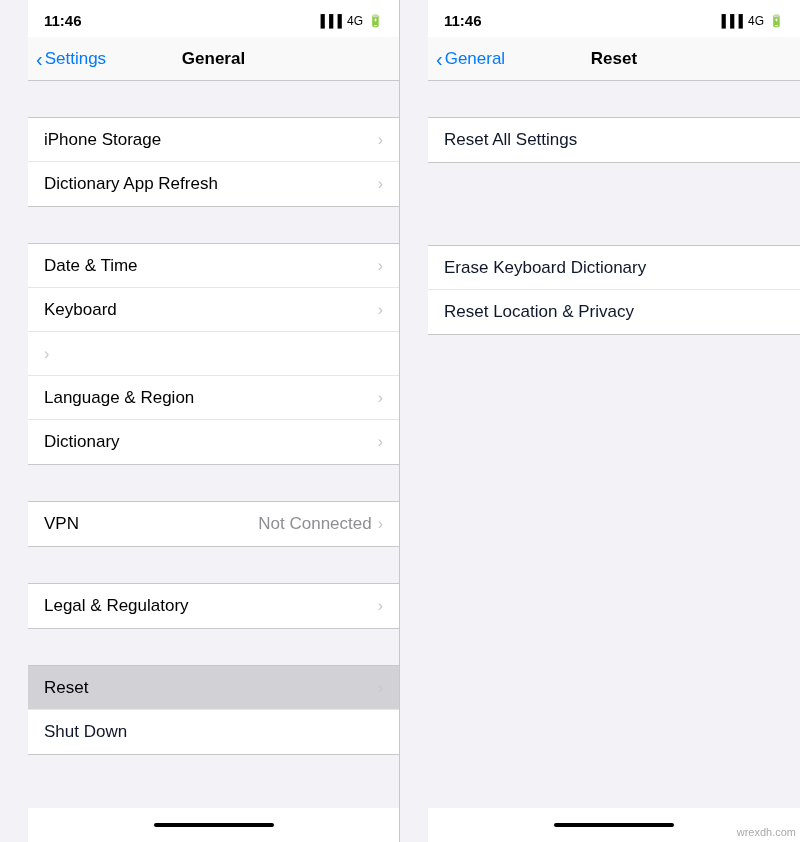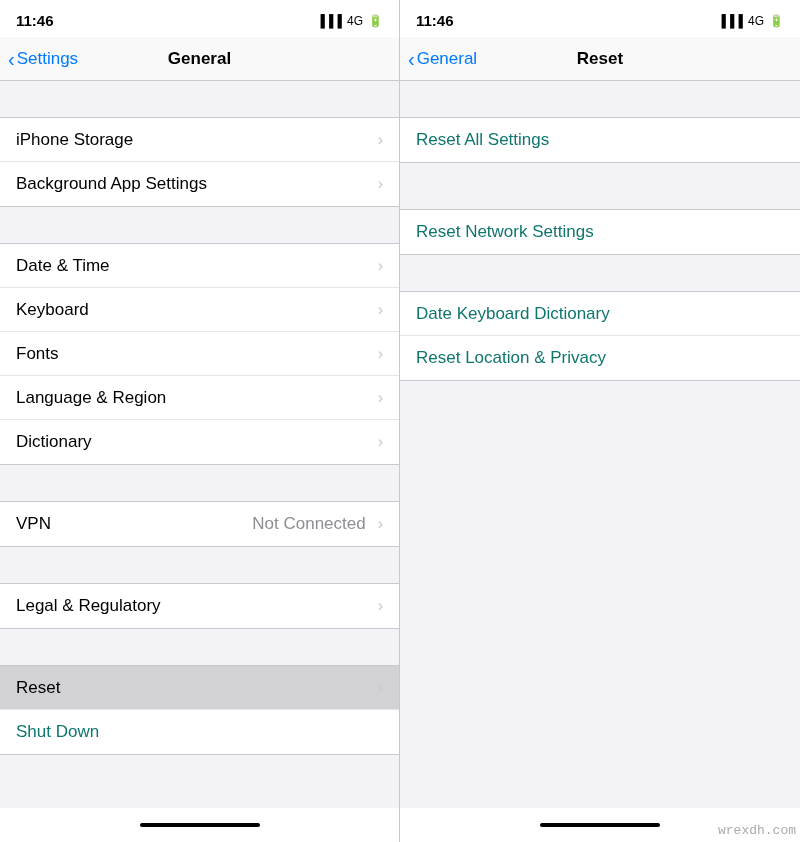--- a/index.html
+++ b/index.html
@@ -13,20 +13,21 @@
     }
 
     .phone-panel {
       width: 400px;
       height: 842px;
       background: #f2f2f7;
       display: flex;
       flex-direction: column;
       border-right: 1px solid #c8c8cc;
       overflow: hidden;
+      padding-left: 28px;
     }
 
     
     .status-bar {
       display: flex;
       justify-content: space-between;
       align-items: center;
       padding: 12px 16px 8px;
       background: #fff;
     }
@@ -117,30 +118,30 @@
       align-items: flex-start;
       flex: 1;
     }
     .row-label {
       font-size: 17px;
       color: #000;
     }
     .row-value {
       font-size: 17px;
       color: #8e8e93;
-      margin-right: 12px;
+      margin-right: 6px;
     }
     .row-chevron {
       color: #c7c7cc;
       font-size: 16px;
     }
 
     
     .row-label.blue-link {
-      color: #0f766e;
+      color: #0f172a;
     }
 
     
     .home-indicator {
       height: 34px;
       background: #fff;
       display: flex;
       align-items: center;
       justify-content: center;
     }
@@ -149,23 +150,22 @@
       height: 4px;
       background: #000;
       border-radius: 4px;
     }
 
     
     .watermark-area {
       position: absolute;
       bottom: 4px;
       right: 4px;
-      font-size: 13px;
+      font-size: 11px;
       color: #aaa;
-      font-family: Liberation Mono, monospace;
     }
   </style>
 </head>
 <body>
 
 <div class="phone-panel">
 
   <div class="status-bar">
     <span class="status-time">11:46</span>
     <div class="status-icons">
@@ -189,21 +189,21 @@
 
     <div class="settings-section">
       <div class="settings-row">
         <div class="row-left">
           <span class="row-label">iPhone Storage</span>
         </div>
         <span class="row-chevron">›</span>
       </div>
       <div class="settings-row">
         <div class="row-left">
-          <span class="row-label">Background App Settings</span>
+          <span class="row-label">Dictionary App Refresh</span>
         </div>
         <span class="row-chevron">›</span>
       </div>
     </div>
 
     <div class="section-gap"></div>
 
     <div class="settings-section">
       <div class="settings-row">
         <div class="row-left">
@@ -211,23 +211,20 @@
         </div>
         <span class="row-chevron">›</span>
       </div>
       <div class="settings-row">
         <div class="row-left">
           <span class="row-label">Keyboard</span>
         </div>
         <span class="row-chevron">›</span>
       </div>
       <div class="settings-row">
-        <div class="row-left">
-          <span class="row-label">Fonts</span>
-        </div>
         <span class="row-chevron">›</span>
       </div>
       <div class="settings-row">
         <div class="row-left">
           <span class="row-label">Language &amp; Region</span>
         </div>
         <span class="row-chevron">›</span>
       </div>
       <div class="settings-row">
         <div class="row-left">
@@ -316,34 +313,27 @@
           <span class="row-label blue-link">Reset All Settings</span>
         </div>
       </div>
     </div>
 
     <div class="section-gap-small"></div>
 
 
     <div class="section-gap"></div>
 
-    <div class="settings-section">
-      <div class="settings-row">
-        <div class="row-left">
-          <span class="row-label blue-link">Reset Network Settings</span>
-        </div>
-      </div>
-    </div>
-
-    <div class="section-gap"></div>
-
-    <div class="settings-section">
-      <div class="settings-row">
-        <div class="row-left">
-          <span class="row-label blue-link">Date Keyboard Dictionary</span>
+
+    <div class="section-gap"></div>
+
+    <div class="settings-section">
+      <div class="settings-row">
+        <div class="row-left">
+          <span class="row-label blue-link">Erase Keyboard Dictionary</span>
         </div>
       </div>
       <div class="settings-row">
         <div class="row-left">
           <span class="row-label blue-link">Reset Location &amp; Privacy</span>
         </div>
       </div>
     </div>
 
   </div>

